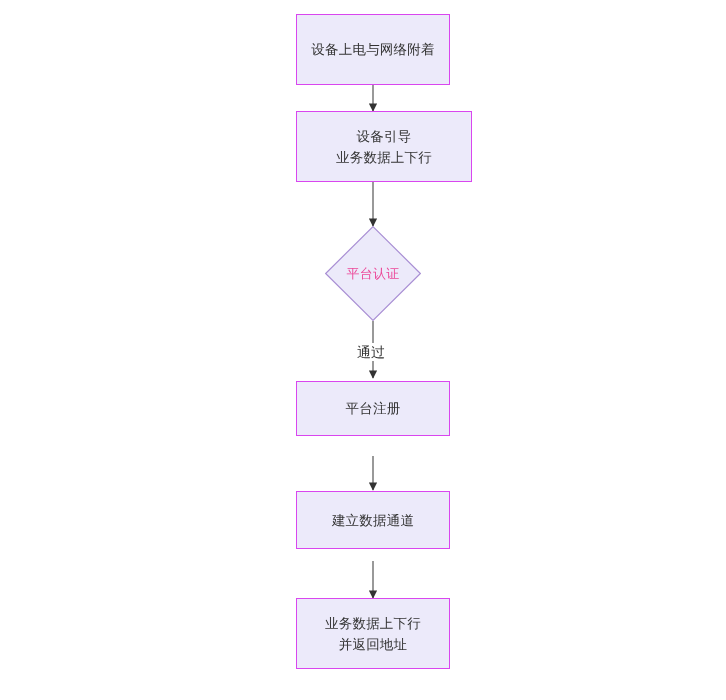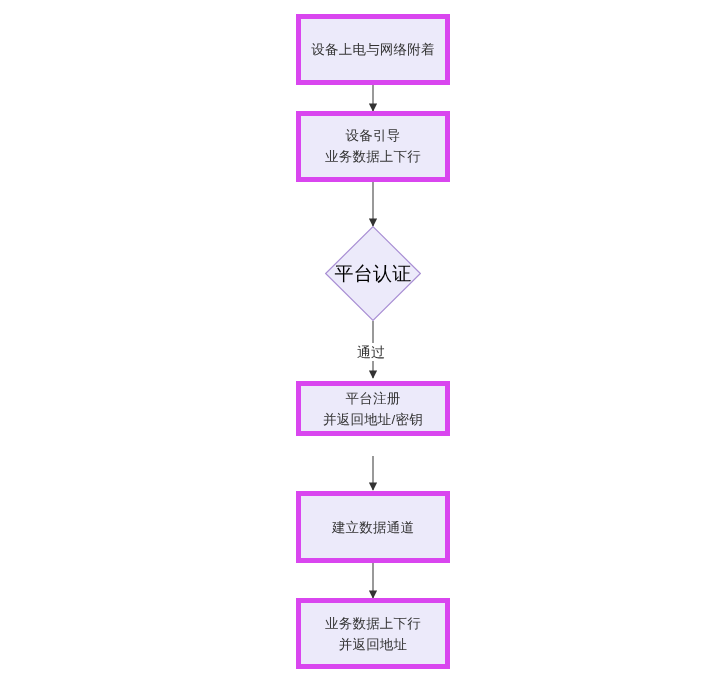--- a/index.html
+++ b/index.html
@@ -19,21 +19,21 @@
     position: absolute;
     left: 0;
     top: 0;
     width: 726px;
     height: 700px;
   }
   .node {
     position: absolute;
     box-sizing: border-box;
     background: #ECEAFA;
-    border: 5px solid #d946ef;
+    border: 1px solid #d946ef;
     display: flex;
     flex-direction: column;
     align-items: center;
     justify-content: center;
     color: #333333;
     font-size: 13.5px;
     line-height: 21px;
     text-align: center;
     letter-spacing: 0.2px;
     white-space: nowrap;
@@ -50,22 +50,22 @@
   .decision-shape {
     position: absolute;
     left: 0;
     top: 0;
     width: 100%;
     height: 100%;
   }
   .decision-label {
     position: relative;
     z-index: 2;
-    color: #000000;
-    font-size: 19px;
+    color: #ec4899;
+    font-size: 13px;
     line-height: 21px;
     text-align: center;
     white-space: nowrap;
     letter-spacing: 0.2px;
   }
 
   
   .edge-label {
     position: absolute;
     background: #ffffff;
@@ -91,41 +91,40 @@
   <line x1="373" y1="182" x2="373" y2="226" stroke="#555555" stroke-width="1.2" marker-end="url(#arrowhead)"></line>
   <line x1="373" y1="321" x2="373" y2="378" stroke="#555555" stroke-width="1.2" marker-end="url(#arrowhead)"></line>
   <line x1="373" y1="456" x2="373" y2="490" stroke="#555555" stroke-width="1.2" marker-end="url(#arrowhead)"></line>
   <line x1="373" y1="561" x2="373" y2="598" stroke="#555555" stroke-width="1.2" marker-end="url(#arrowhead)"></line>
 </svg>
 
 <div class="node" style="left:296px; top:14px; width:154px; height:71px;">
   <span class="line1">设备上电与网络附着</span>
 </div>
 
-<div class="node" style="left:296px; top:111px; width:154px; height:71px;font-family:Liberation Mono, monospace;">
+<div class="node" style="left:296px; top:111px; width:176px; height:71px;">
   <span class="line1">设备引导</span>
   <span class="line2">业务数据上下行</span>
 </div>
 
 <div class="decision-wrap" style="left:325px; top:226px; width:96px; height:95px;">
   <svg class="decision-shape" viewBox="0 0 96 95" preserveAspectRatio="none" xmlns="http://www.w3.org/2000/svg">
     <polygon points="48,0.6 95.4,47.5 48,94.4 0.6,47.5" fill="#ECEAFA" stroke="#A98FD4" stroke-width="1.2"></polygon>
   </svg>
   <span class="decision-label">平台认证</span>
 </div>
 
 <div class="edge-label" style="left:355px; top:343px;">
   <span>通过</span>
 </div>
 
 <div class="node" style="left:296px; top:381px; width:154px; height:55px;">
   <span class="line1">平台注册</span>
-  <span class="line2">并返回地址/密钥</span>
 </div>
 
-<div class="node" style="left:296px; top:491px; width:154px; height:72px;">
+<div class="node" style="left:296px; top:491px; width:154px; height:58px;">
   <span class="line1">建立数据通道</span>
 </div>
 
 <div class="node" style="left:296px; top:598px; width:154px; height:71px;">
   <span class="line1">业务数据上下行</span>
   <span class="line2">并返回地址</span>
 </div>
 
 </body></html>

